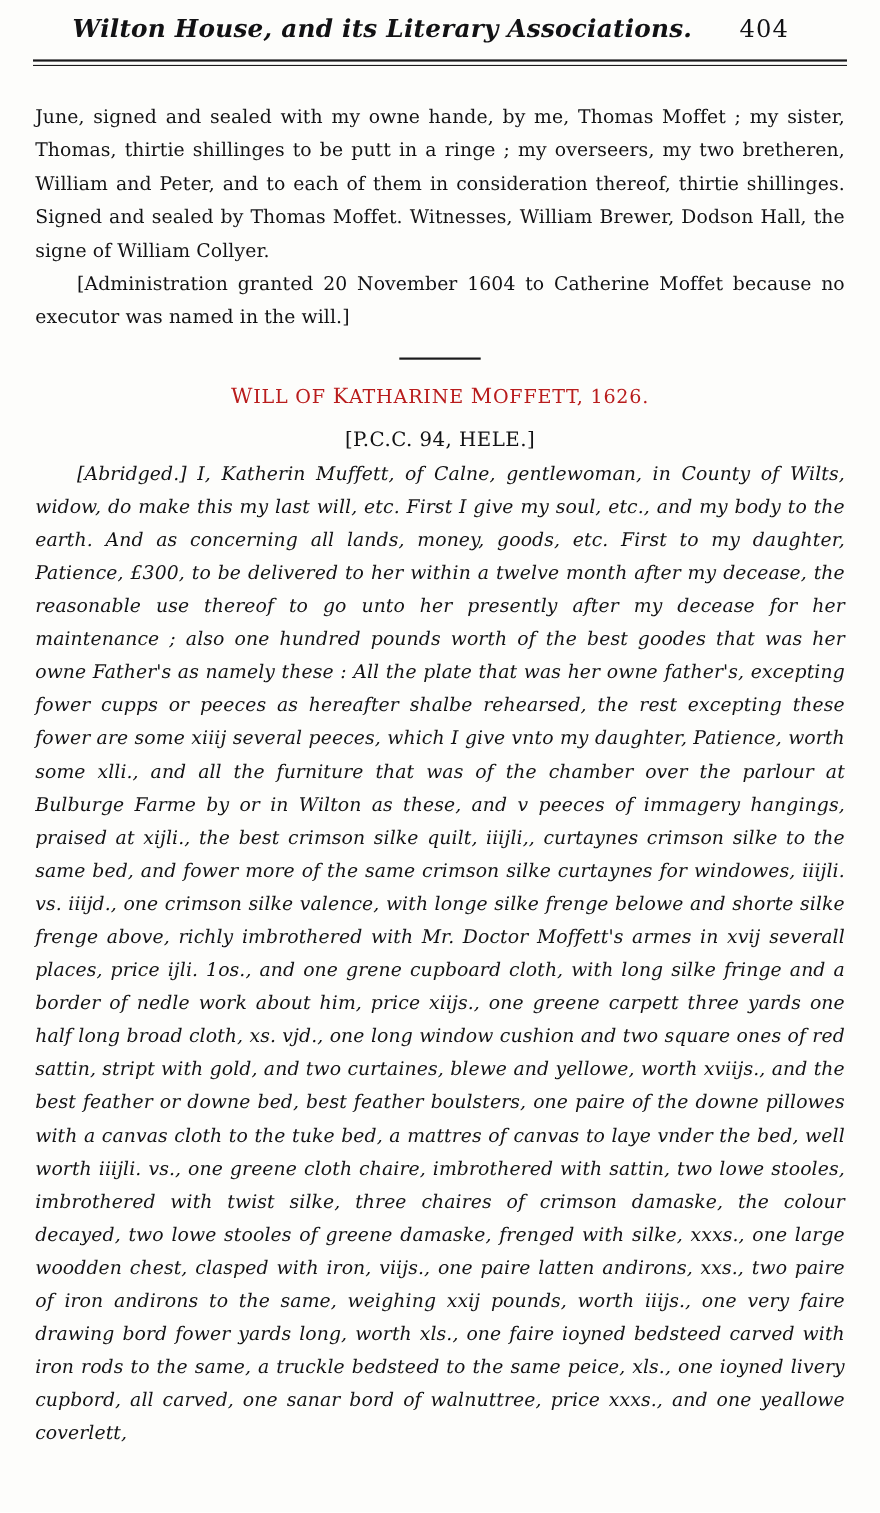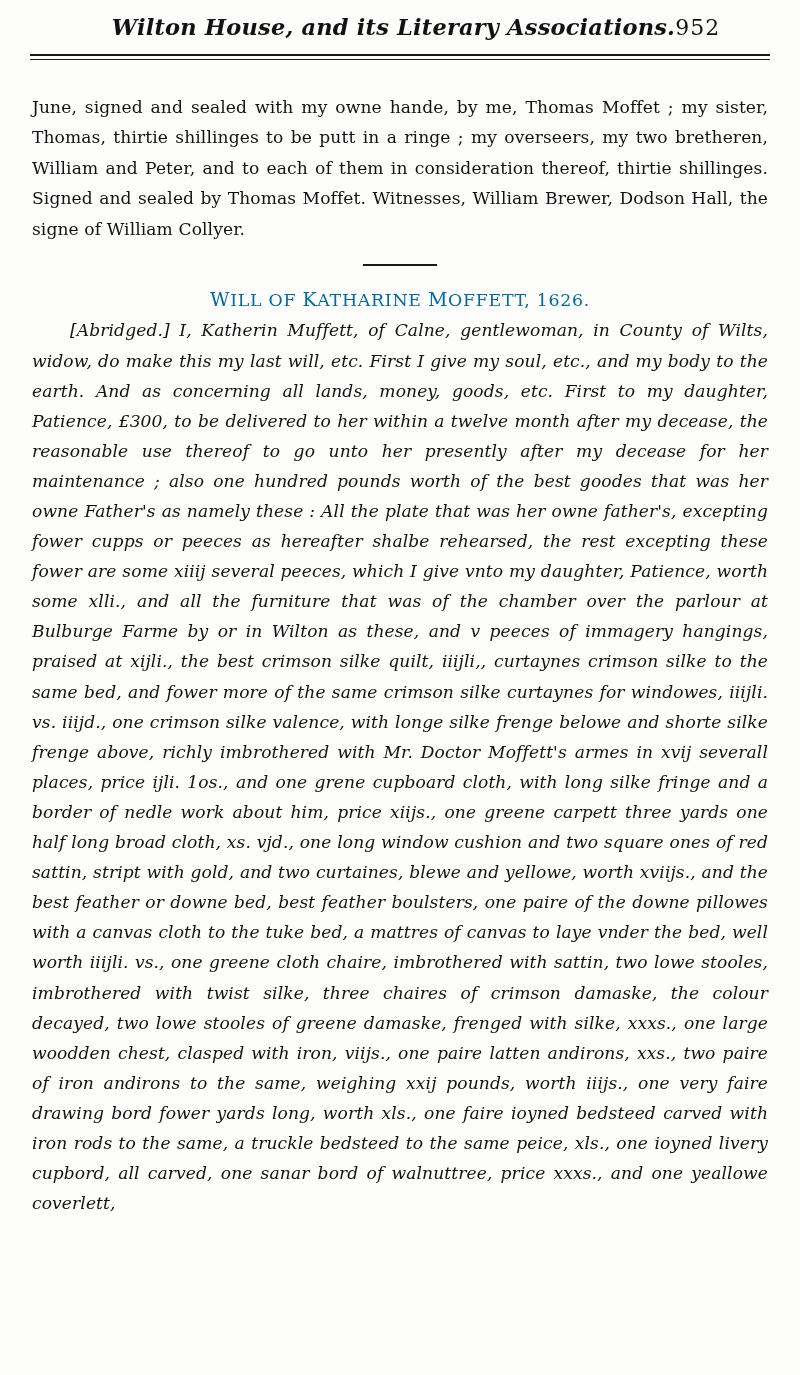--- a/index.html
+++ b/index.html
@@ -20,22 +20,23 @@
     height: 1375px;
     background: #fdfdfb;
   }
   .page-inner {
     padding: 14px 28px 0 28px;
   }
   
   .header {
     display: flex;
     align-items: baseline;
-    justify-content: center;
+    justify-content: flex-start;
     padding: 0 6px 0 38px;
+    gap: 43px;
   }
   .header-title {
     font-family: "DejaVu Serif", serif;
     font-style: italic;
     font-weight: 700;
     font-size: 22.5px;
     letter-spacing: 0.2px;
     color: #121214;
     white-space: nowrap;
   }
@@ -85,56 +86,58 @@
     height: 2px;
     background: #1a1a1c;
     margin: 20px auto 18px auto;
   }
   
   .section-head {
     text-align: center;
     font-family: "DejaVu Serif", serif;
     font-size: 17.4px;
     letter-spacing: 0.7px;
-    color: #0369a1;
+    color: #b91c1c;
   }
   .smallcaps-lead { font-size: 19px; }
   .section-sub {
     text-align: center;
     font-family: "DejaVu Serif", serif;
     font-size: 18px;
     letter-spacing: 0.4px;
     margin-top: 9px;
     color: #121214;
   }
   .after-head { margin-top: 17px; }
 </style>
 </head>
 <body>
 
 <div class="page">
   <div class="page-inner">
 
     <div class="header">
       <div class="header-title">Wilton House, and its Literary Associations.</div>
-      <div class="header-folio">952</div>
+      <div class="header-folio">404</div>
     </div>
 
     <div class="rules">
       <div class="rule-thick"></div>
       <div class="rule-thin"></div>
     </div>
 
     <div class="body">
 
       <p>June, signed and sealed with my owne hande, by me, Thomas Moffet ; my sister, Thomas, thirtie shillinges to be putt in a ringe ; my overseers, my two bretheren, William and Peter, and to each of them in consideration thereof, thirtie shillinges.  Signed and sealed by Thomas Moffet.  Witnesses, William Brewer, Dodson Hall, the signe of William Collyer.</p>
 
+      <p class="indent">[Administration granted 20 November 1604 to Catherine Moffet because no executor was named in the will.]</p>
 
       <div class="divider"></div>
 
       <div class="section-head"><span class="smallcaps-lead">W</span><span>ILL OF </span><span class="smallcaps-lead">K</span><span>ATHARINE </span><span class="smallcaps-lead">M</span><span>OFFETT, 1626.</span></div>
 
+      <div class="section-sub">[P.C.C. 94, HELE.]</div>
 
       <p class="indent after-head tight">[Abridged.]  I, Katherin Muffett, of Calne, gentlewoman, in County of Wilts, widow, do make this my last will, etc.  First I give my soul, etc., and my body to the earth.  And as concerning all lands, money, goods, etc.  First to my daughter, Patience, £300, to be delivered to her within a twelve month after my decease, the reasonable use thereof to go unto her presently after my decease for her maintenance ; also one hundred pounds worth of the best goodes that was her owne Father's as namely these : All the plate that was her owne father's, excepting fower cupps or peeces as hereafter shalbe rehearsed, the rest excepting these fower are some xiiij several peeces, which I give vnto my daughter, Patience, worth some xlli., and all the furniture that was of the chamber over the parlour at Bulburge Farme by or in Wilton as these, and v peeces of immagery hangings, praised at xijli., the best crimson silke quilt, iiijli,, curtaynes crimson silke to the same bed, and fower more of the same crimson silke curtaynes for windowes, iiijli. vs. iiijd., one crimson silke valence, with longe silke frenge belowe and shorte silke frenge above, richly imbrothered with Mr. Doctor Moffett's armes in xvij severall places, price ijli. 1os., and one grene cupboard cloth, with long silke fringe and a border of nedle work about him, price xiijs., one greene carpett three yards one half long broad cloth, xs. vjd., one long window cushion and two square ones of red sattin, stript with gold, and two curtaines, blewe and yellowe, worth xviijs., and the best feather or downe bed, best feather boulsters, one paire of the downe pillowes with a canvas cloth to the tuke bed, a mattres of canvas to laye vnder the bed, well worth iiijli. vs., one greene cloth chaire, imbrothered with sattin, two lowe stooles, imbrothered with twist silke, three chaires of crimson damaske, the colour decayed, two lowe stooles of greene damaske, frenged with silke, xxxs., one large woodden chest, clasped with iron, viijs., one paire latten andirons, xxs., two paire of iron andirons to the same, weighing xxij pounds, worth iiijs., one very faire drawing bord fower yards long, worth xls., one faire ioyned bedsteed carved with iron rods to the same, a truckle bedsteed to the same peice, xls., one ioyned livery cupbord, all carved, one sanar bord of walnuttree, price xxxs., and one yeallowe coverlett,</p>
 
     </div>
   </div>
 </div>
 
 </body></html>

